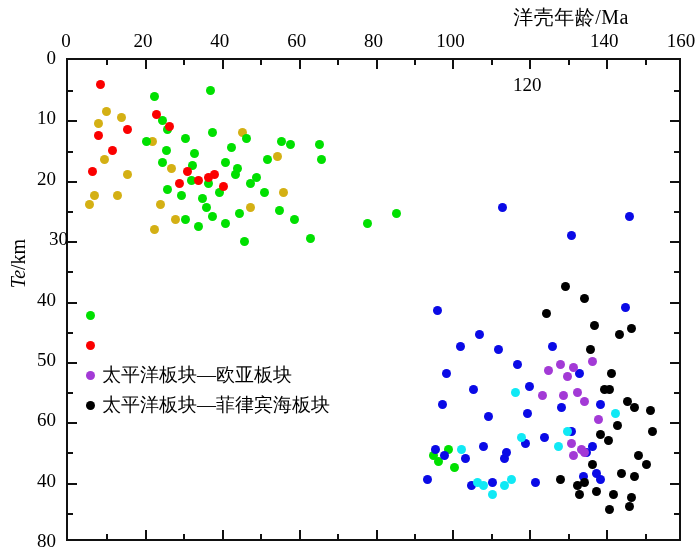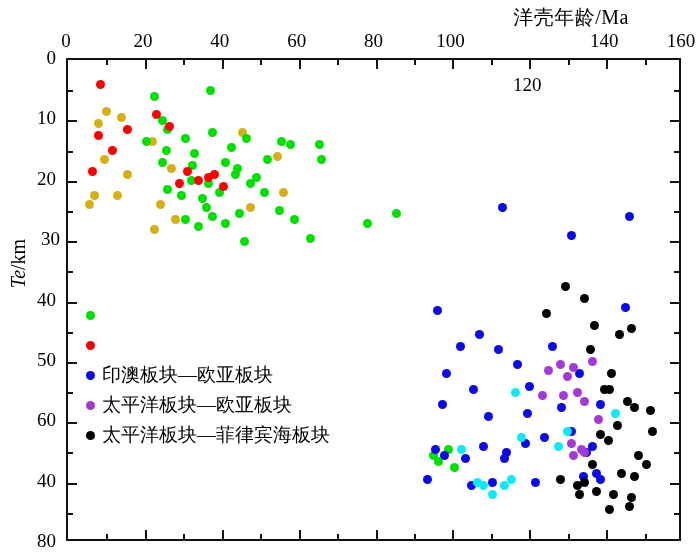--- a/index.html
+++ b/index.html
@@ -285,43 +285,39 @@
     </div>
 
   <div id="legend">
       <div class="leg-row">
         <span class="leg-dot" style="background: rgb(0, 224, 0);"></span>
       </div>
       <div class="leg-row">
         <span class="leg-dot" style="background: rgb(251, 0, 0);"></span>
       </div>
       <div class="leg-row">
-        <span class="leg-dot" style="background: rgb(10, 10, 230);"></span>
-        <span class="leg-txt">印澳板块—欧亚板块</span>
-      </div>
-      <div class="leg-row">
         <span class="leg-dot" style="background: rgb(163, 58, 214);"></span>
         <span class="leg-txt">太平洋板块—欧亚板块</span>
       </div>
       <div class="leg-row">
         <span class="leg-dot" style="background: rgb(0, 0, 0);"></span>
         <span class="leg-txt">太平洋板块—菲律宾海板块</span>
       </div>
     </div>
 <div class="tlbl-x" style="left: 66px; top: 30px;">0</div>
     <div class="tlbl-x" style="left: 142.875px; top: 30px;">20</div>
     <div class="tlbl-x" style="left: 219.75px; top: 30px;">40</div>
     <div class="tlbl-x" style="left: 296.625px; top: 30px;">60</div>
     <div class="tlbl-x" style="left: 373.5px; top: 30px;">80</div>
     <div class="tlbl-x" style="left: 450.375px; top: 30px;">100</div>
     <div class="tlbl-x" style="left: 527.25px; top: 30px; margin-top: 44px;">120</div>
     <div class="tlbl-x" style="left: 604.125px; top: 30px;">140</div>
     <div class="tlbl-x" style="left: 681px; top: 30px;">160</div>
     <div class="tlbl-y" style="left: 4px; top: 58px;">0</div>
     <div class="tlbl-y" style="left: 4px; top: 118.375px;">10</div>
     <div class="tlbl-y" style="left: 4px; top: 178.75px;">20</div>
-    <div class="tlbl-y" style="left: 8px; top: 239.125px;">30</div>
+    <div class="tlbl-y" style="left: 16px; top: 239.125px;">30</div>
     <div class="tlbl-y" style="left: 4px; top: 299.5px;">40</div>
     <div class="tlbl-y" style="left: 4px; top: 359.875px;">50</div>
     <div class="tlbl-y" style="left: 4px; top: 420.25px;">60</div>
     <div class="tlbl-y" style="left: 4px; top: 480.625px;">40</div>
     <div class="tlbl-y" style="left: 4px; top: 541px;">80</div>
   </div>
 
 </body></html>

